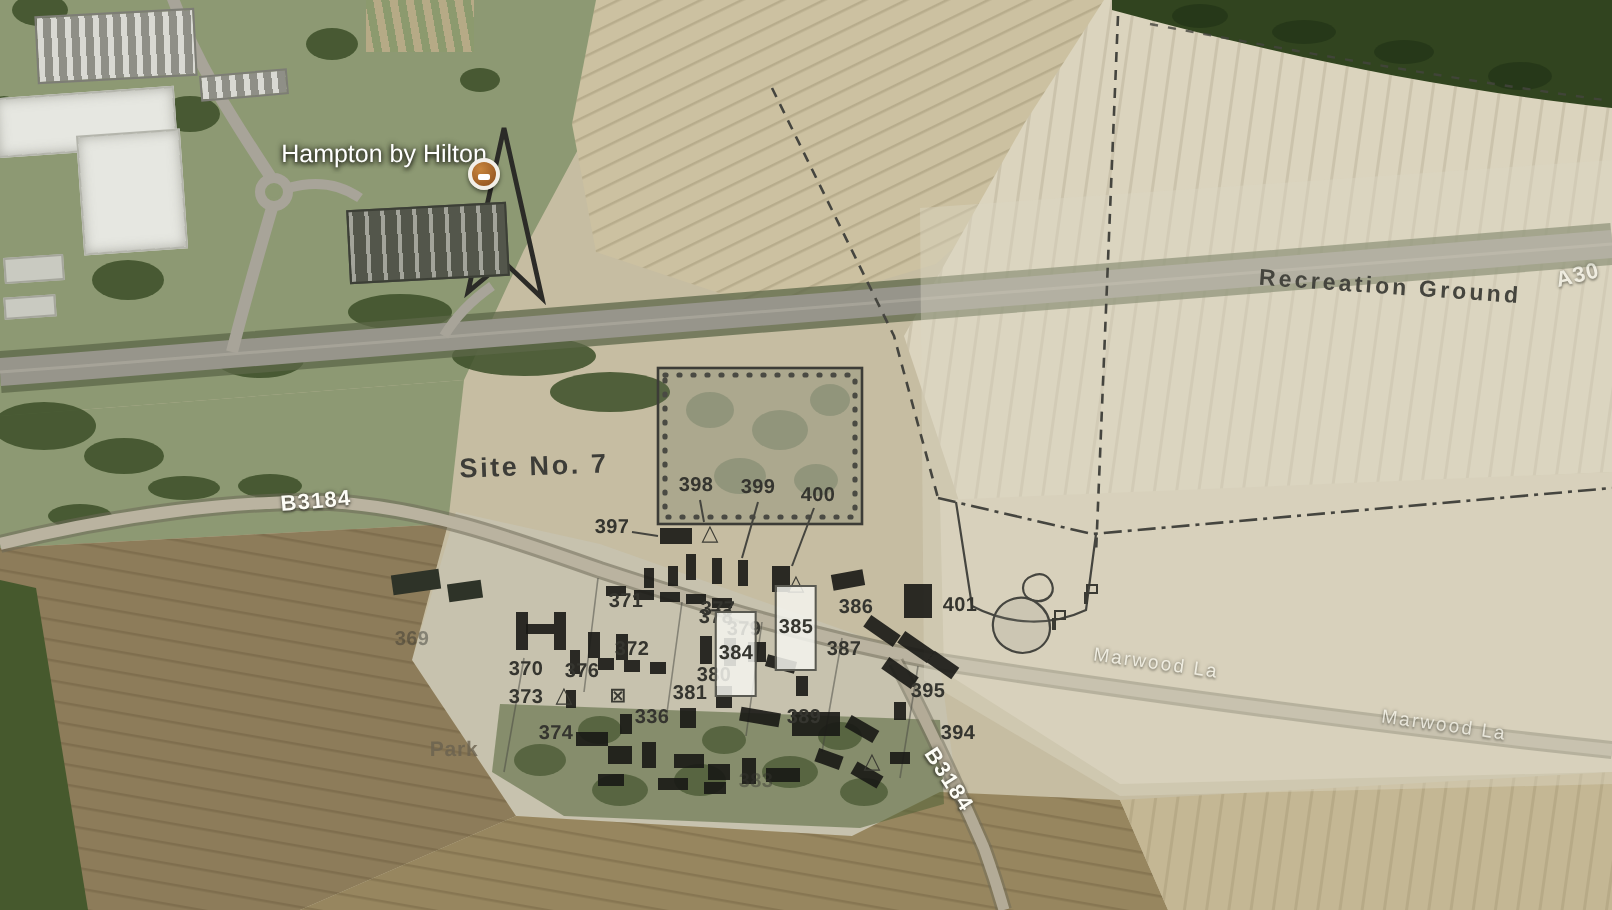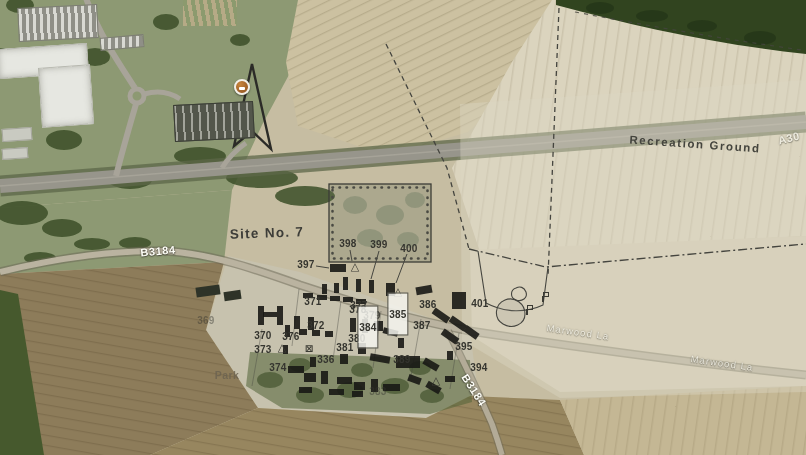--- a/index.html
+++ b/index.html
@@ -279,18 +279,19 @@
       <span class="map-lbl lg" style="left: 267px; top: 233px; transform: translate(-50%, -50%) rotate(-2deg);">Site No. 7</span>
       <span class="map-lbl faintdark" style="left: 227px; top: 375px; transform: translate(-50%, -50%) rotate(0deg);">Park</span>
       <span class="road-lbl " style="left: 158px; top: 251px; transform: translate(-50%, -50%) rotate(-5deg);">B3184</span>
       <span class="road-lbl dim" style="left: 789px; top: 138px; transform: translate(-50%, -50%) rotate(-14deg);">A30</span>
       <span class="road-lbl dim sm" style="left: 578px; top: 332px; transform: translate(-50%, -50%) rotate(8deg);">Marwood La</span>
       <span class="road-lbl dim sm" style="left: 722px; top: 363px; transform: translate(-50%, -50%) rotate(8deg);">Marwood La</span>
       <span class="road-lbl " style="left: 474px; top: 390px; transform: translate(-50%, -50%) rotate(57deg);">B3184</span>
     </div>
 
   <div class="hotel-label">
+    <div>Hampton by Hilton</div>
   </div>
   <div class="hotel-marker">
     <div class="marker-glyph"></div>
   </div>
 
 </div>
 
 </body></html>

